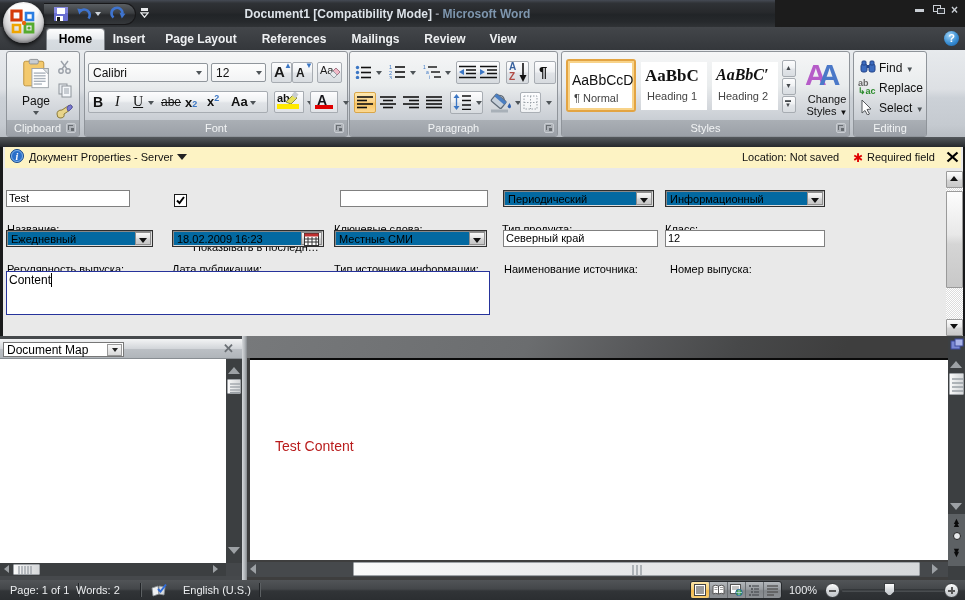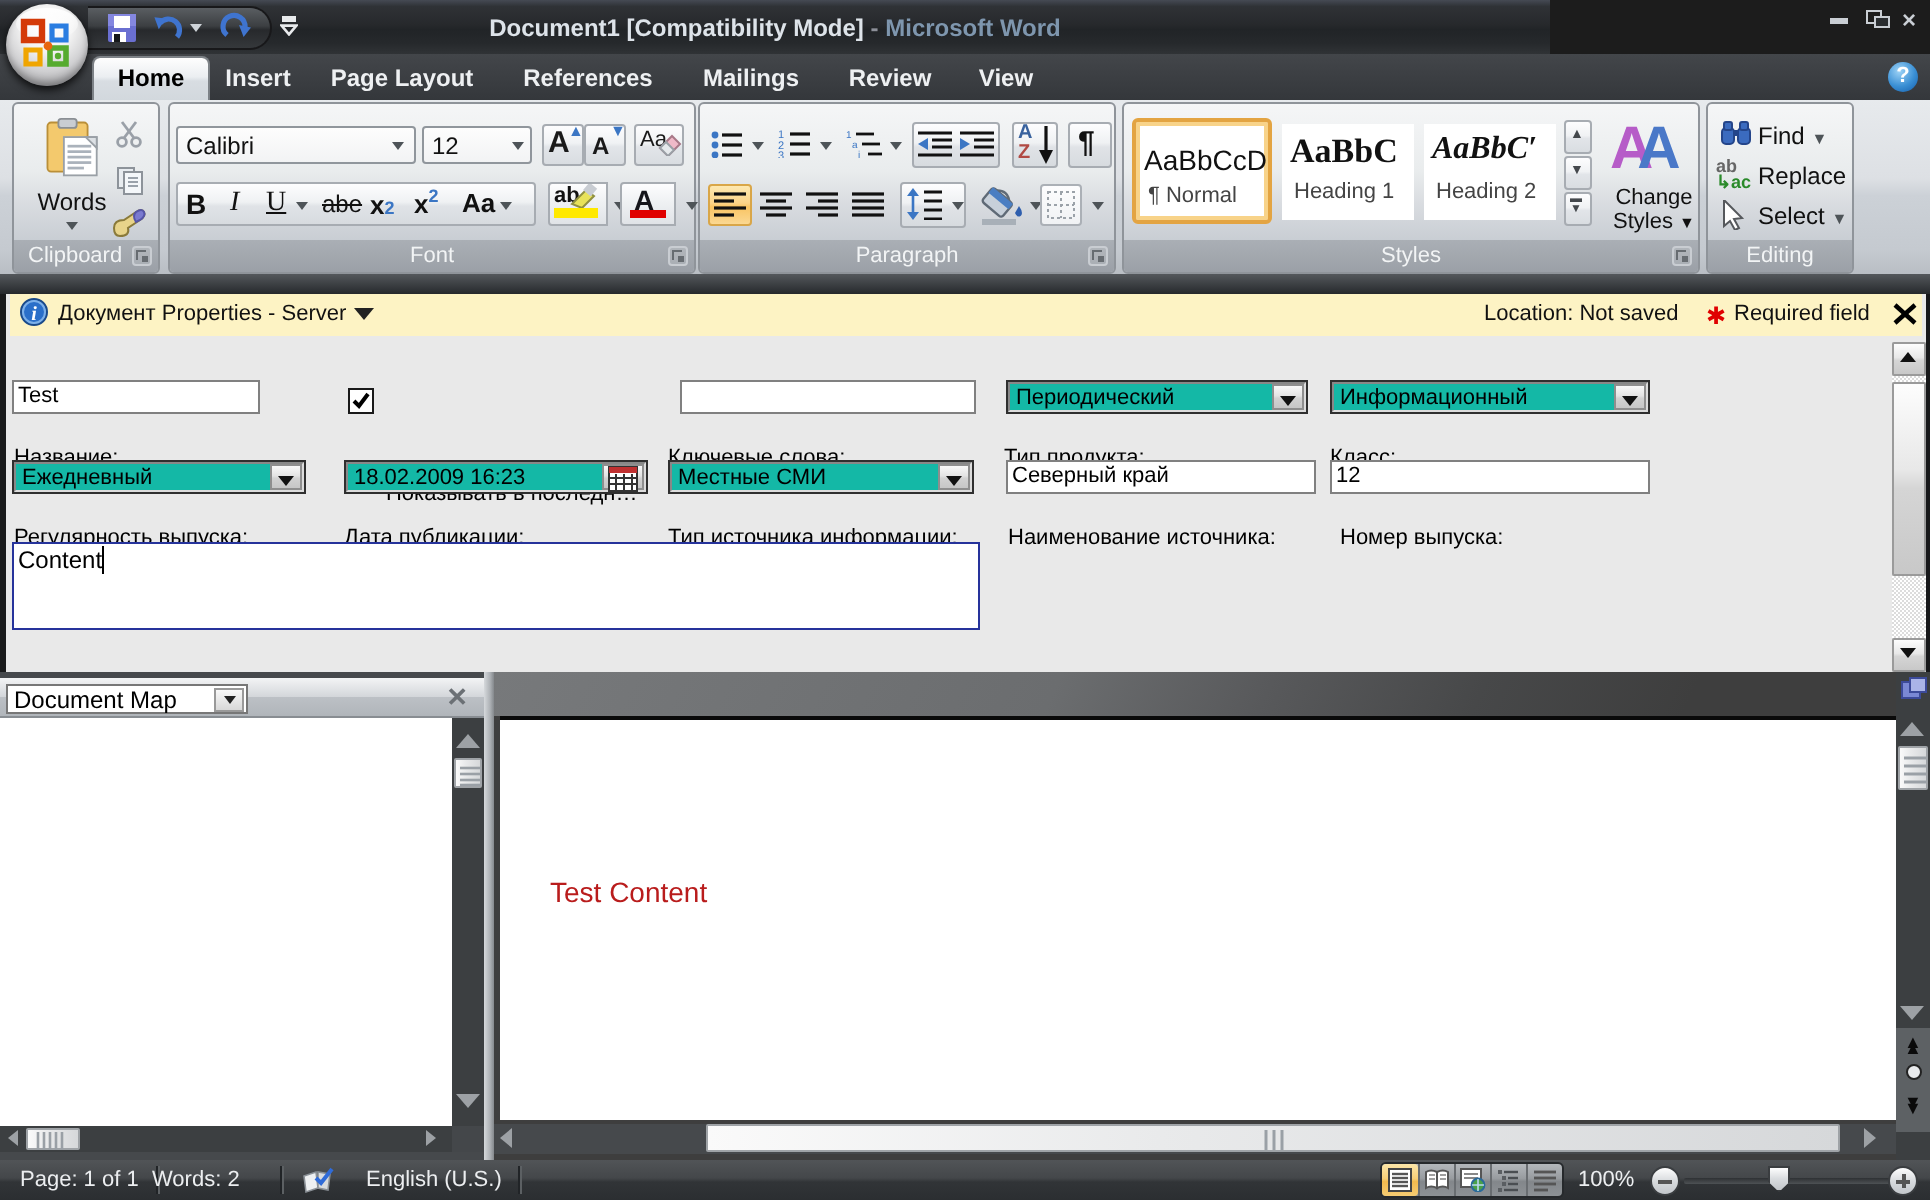--- a/index.html
+++ b/index.html
@@ -47,21 +47,21 @@
 
 
 #gap { left:0; top:137px; width:965px; height:10px; background:linear-gradient(#54585c,#26292c); }
 #panelbg { left:0; top:147px; width:965px; height:189px; background:#e9e9e9; border-left:3px solid #191a1b; border-right:2px solid #17181a; }
 #infobar { left:5px; top:147px; width:956px; height:21px; background:#fdf3c4; font-size:11px; color:#111; }
 
 
 #form { left:0px; top:168px; width:965px; height:168px; font-size:12px; }
 .lbl { position:absolute; font-size:11px; color:#000; white-space:nowrap;margin-top:47px; }
 .inp { position:absolute; background:#fff; border:1px solid #808080; font-size:11px; color:#000; padding:1px 2px; white-space:nowrap; line-height:13px; }
-.combo { position:absolute; background:#14b8a6; border:2px inset #dcdcdc; outline:1px solid #2f2f2f; outline-offset:-1px; font-size:11px; color:#000; white-space:nowrap;padding-left:40px; }
+.combo { position:absolute; background:#0369a1; border:2px inset #dcdcdc; outline:1px solid #2f2f2f; outline-offset:-1px; font-size:11px; color:#000; white-space:nowrap;padding-left:40px; }
 .combo .tx { position:absolute; left:3px; top:1px; }
 .cbtn { position:absolute; right:0px; top:0px; bottom:0px; width:16px;
   background:linear-gradient(#f8f8f8,#e3e3e3 45%,#d2d2d2 55%,#c6c6c6); border:1px solid #8e8e8e; }
 .cbtn .dd2 { position:absolute; left:3px; top:5px; width:0; height:0; border-left:4px solid transparent; border-right:4px solid transparent; border-top:5px solid #111; }
 
 
 #mainarea { left:0; top:336px; width:965px; height:244px; background:#46494c; }
 
 
 #dmap-head { position:absolute; left:0; top:3px; width:242px; height:20px;
@@ -164,21 +164,21 @@
       <rect x="12" y="11" width="18" height="21" fill="#fff" stroke="#9aa0a6"></rect>
       <path d="M24 11 l6 0 0 6 z" fill="#dde1e5" stroke="#9aa0a6"></path>
       <g stroke="#aab2bb" stroke-width="1.5">
           <line x1="14" y1="16" x2="27" y2="16"></line>
           <line x1="14" y1="19" x2="27" y2="19"></line>
           <line x1="14" y1="22" x2="27" y2="22"></line>
           <line x1="14" y1="25" x2="27" y2="25"></line>
           <line x1="14" y1="28" x2="23" y2="28"></line>
         </g>
     </svg>
-    <div class="abs" style="left:0;top:42px;width:58px;text-align:center;font-size:12px;color:#111;">Words</div>
+    <div class="abs" style="left:0;top:42px;width:58px;text-align:center;font-size:12px;color:#111;">Page</div>
     <div class="dd" style="left:26px;top:59px;"></div>
     <svg class="abs" style="left:50px;top:8px;" width="15" height="15" viewBox="0 0 15 15">
       <g stroke="#9aa0a8" stroke-width="1.4" fill="none">
         <line x1="4" y1="1" x2="10" y2="9"></line>
           <line x1="11" y1="1" x2="5" y2="9"></line>
         <circle cx="4" cy="11" r="2.2"></circle>
           <circle cx="11" cy="11" r="2.2"></circle>
       </g>
     </svg>
     <svg class="abs" style="left:50px;top:30px;" width="16" height="16" viewBox="0 0 16 16">

